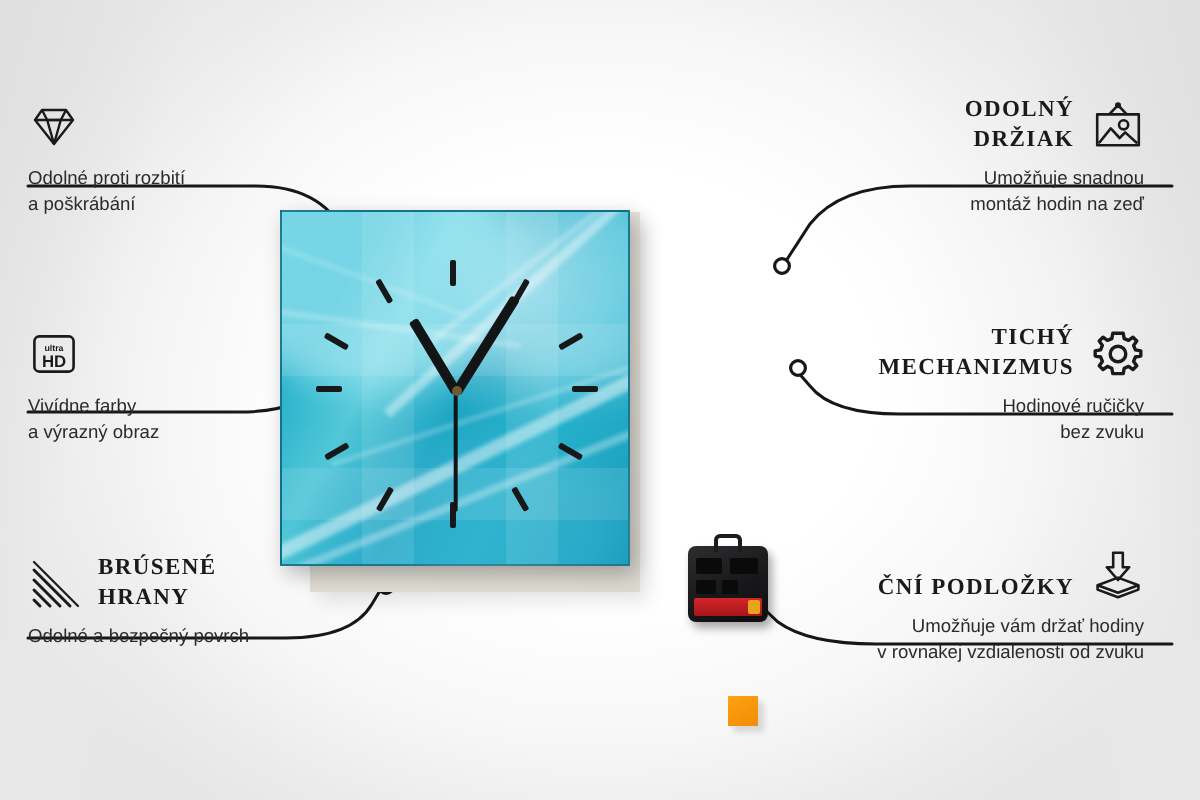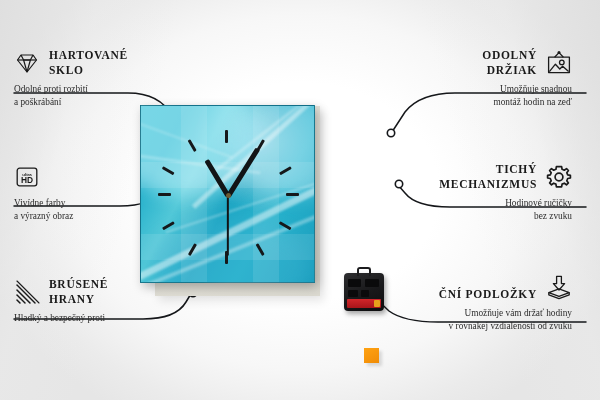--- a/index.html
+++ b/index.html
@@ -47,21 +47,21 @@
     font-weight:bold;
     letter-spacing:.7px;
     line-height:1.28;
     color:#1a1a1a;
     text-transform:uppercase;
   }
   .f-icon { width:26px; height:26px; flex:0 0 26px; display:block; }
   .f-icon svg { display:block; width:26px; height:26px; }
 
   .f-desc {
-    font-family:Liberation Serif, serif;
+    font-family:Liberation Sans, sans-serif;
     font-size:9.3px;
     line-height:1.42;
     color:#2b2b2b;
     margin-top:5px;
   }
 
   
   #feat-glass  { top:48px;  }
   #feat-print  { top:162px; }
   #feat-edges  { top:277px; }
@@ -226,24 +226,20 @@
         <svg viewBox="0 0 26 26">
             <g fill="none" stroke="#1a1a1a" stroke-width="1.2" stroke-linejoin="round">
           <path d="M3.5 10 L13 22 L22.5 10 L19 5 L7 5 Z"></path>
           <path d="M3.5 10 H22.5"></path>
               <path d="M7 5 L9.6 10 L13 22"></path>
               <path d="M19 5 L16.4 10 L13 22"></path>
           <path d="M9.6 10 H16.4"></path>
             </g>
           </svg>
       </span>
-      <span class="f-title">
-        <span>HARTOVANÉ</span><br>
-        <span>SKLO</span>
-      </span>
     </div>
     <div class="f-desc">
       <span>Odolné proti rozbití</span><br>
       <span>a poškrábání</span>
     </div>
   </div>
 
   <div class="feature left" id="feat-print">
     <div class="f-head">
       <span class="f-icon">
@@ -272,21 +268,21 @@
           <line x1="3" y1="2" x2="25" y2="24" stroke-width="1.1"></line>
         </g>
           </svg>
       </span>
       <span class="f-title">
         <span>BRÚSENÉ</span><br>
         <span>HRANY</span>
       </span>
     </div>
     <div class="f-desc">
-      <span>Hladký a bezpečný proti</span>
+      <span>Odolné a bezpečný povrch</span>
     </div>
   </div>
 
   <div class="feature right" id="feat-holder">
     <div class="f-head">
       <span class="f-title">
         <span>ODOLNÝ</span><br>
         <span>DRŽIAK</span>
       </span>
       <span class="f-icon">

